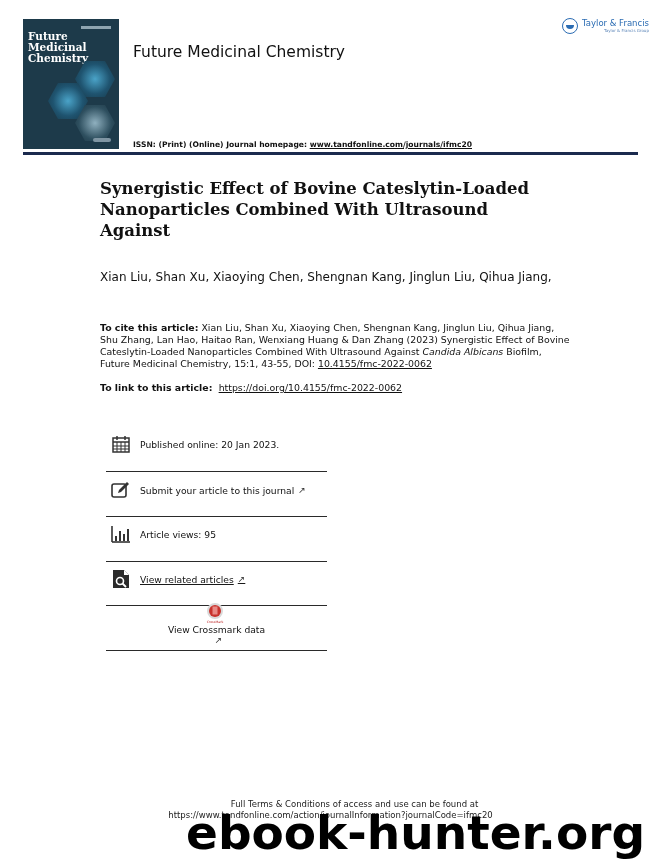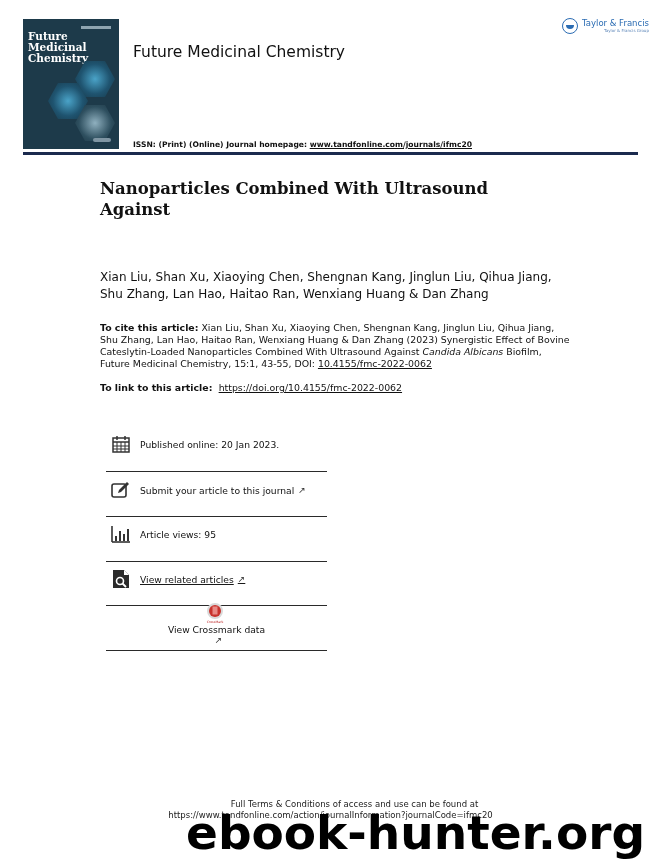--- a/index.html
+++ b/index.html
@@ -62,26 +62,26 @@
   <div class="circ"></div>
   <div class="txt">
     <div class="name">Taylor &amp; Francis</div>
     <div class="sub">Taylor &amp; Francis Group</div>
   </div>
 </div>
 
 <div class="rule"></div>
 
 <div class="title">
+  <div>Synergistic Effect of Bovine Cateslytin-Loaded</div>
   <div>Nanoparticles Combined With Ultrasound Against</div>
 </div>
 
 <div class="authors">
   <div>Xian Liu, Shan Xu, Xiaoying Chen, Shengnan Kang, Jinglun Liu, Qihua Jiang,</div>
-  <div>Shu Zhang, Lan Hao, Haitao Ran, Wenxiang Huang &amp; Dan Zhang</div>
 </div>
 
 <div class="cite">
   <b>To cite this article:</b><span> Xian Liu, Shan Xu, Xiaoying Chen, Shengnan Kang, Jinglun Liu, Qihua Jiang, Shu Zhang, Lan Hao, Haitao Ran, Wenxiang Huang &amp; Dan Zhang (2023) Synergistic Effect of Bovine Cateslytin-Loaded Nanoparticles Combined With Ultrasound Against </span><i>Candida Albicans</i><span> Biofilm, Future Medicinal Chemistry, 15:1, 43-55, DOI: </span><a>10.4155/fmc-2022-0062</a>
 </div>
 
 <div class="link">
   <b>To link to this article: </b>&nbsp;<a>https://doi.org/10.4155/fmc-2022-0062</a>
 </div>
 

